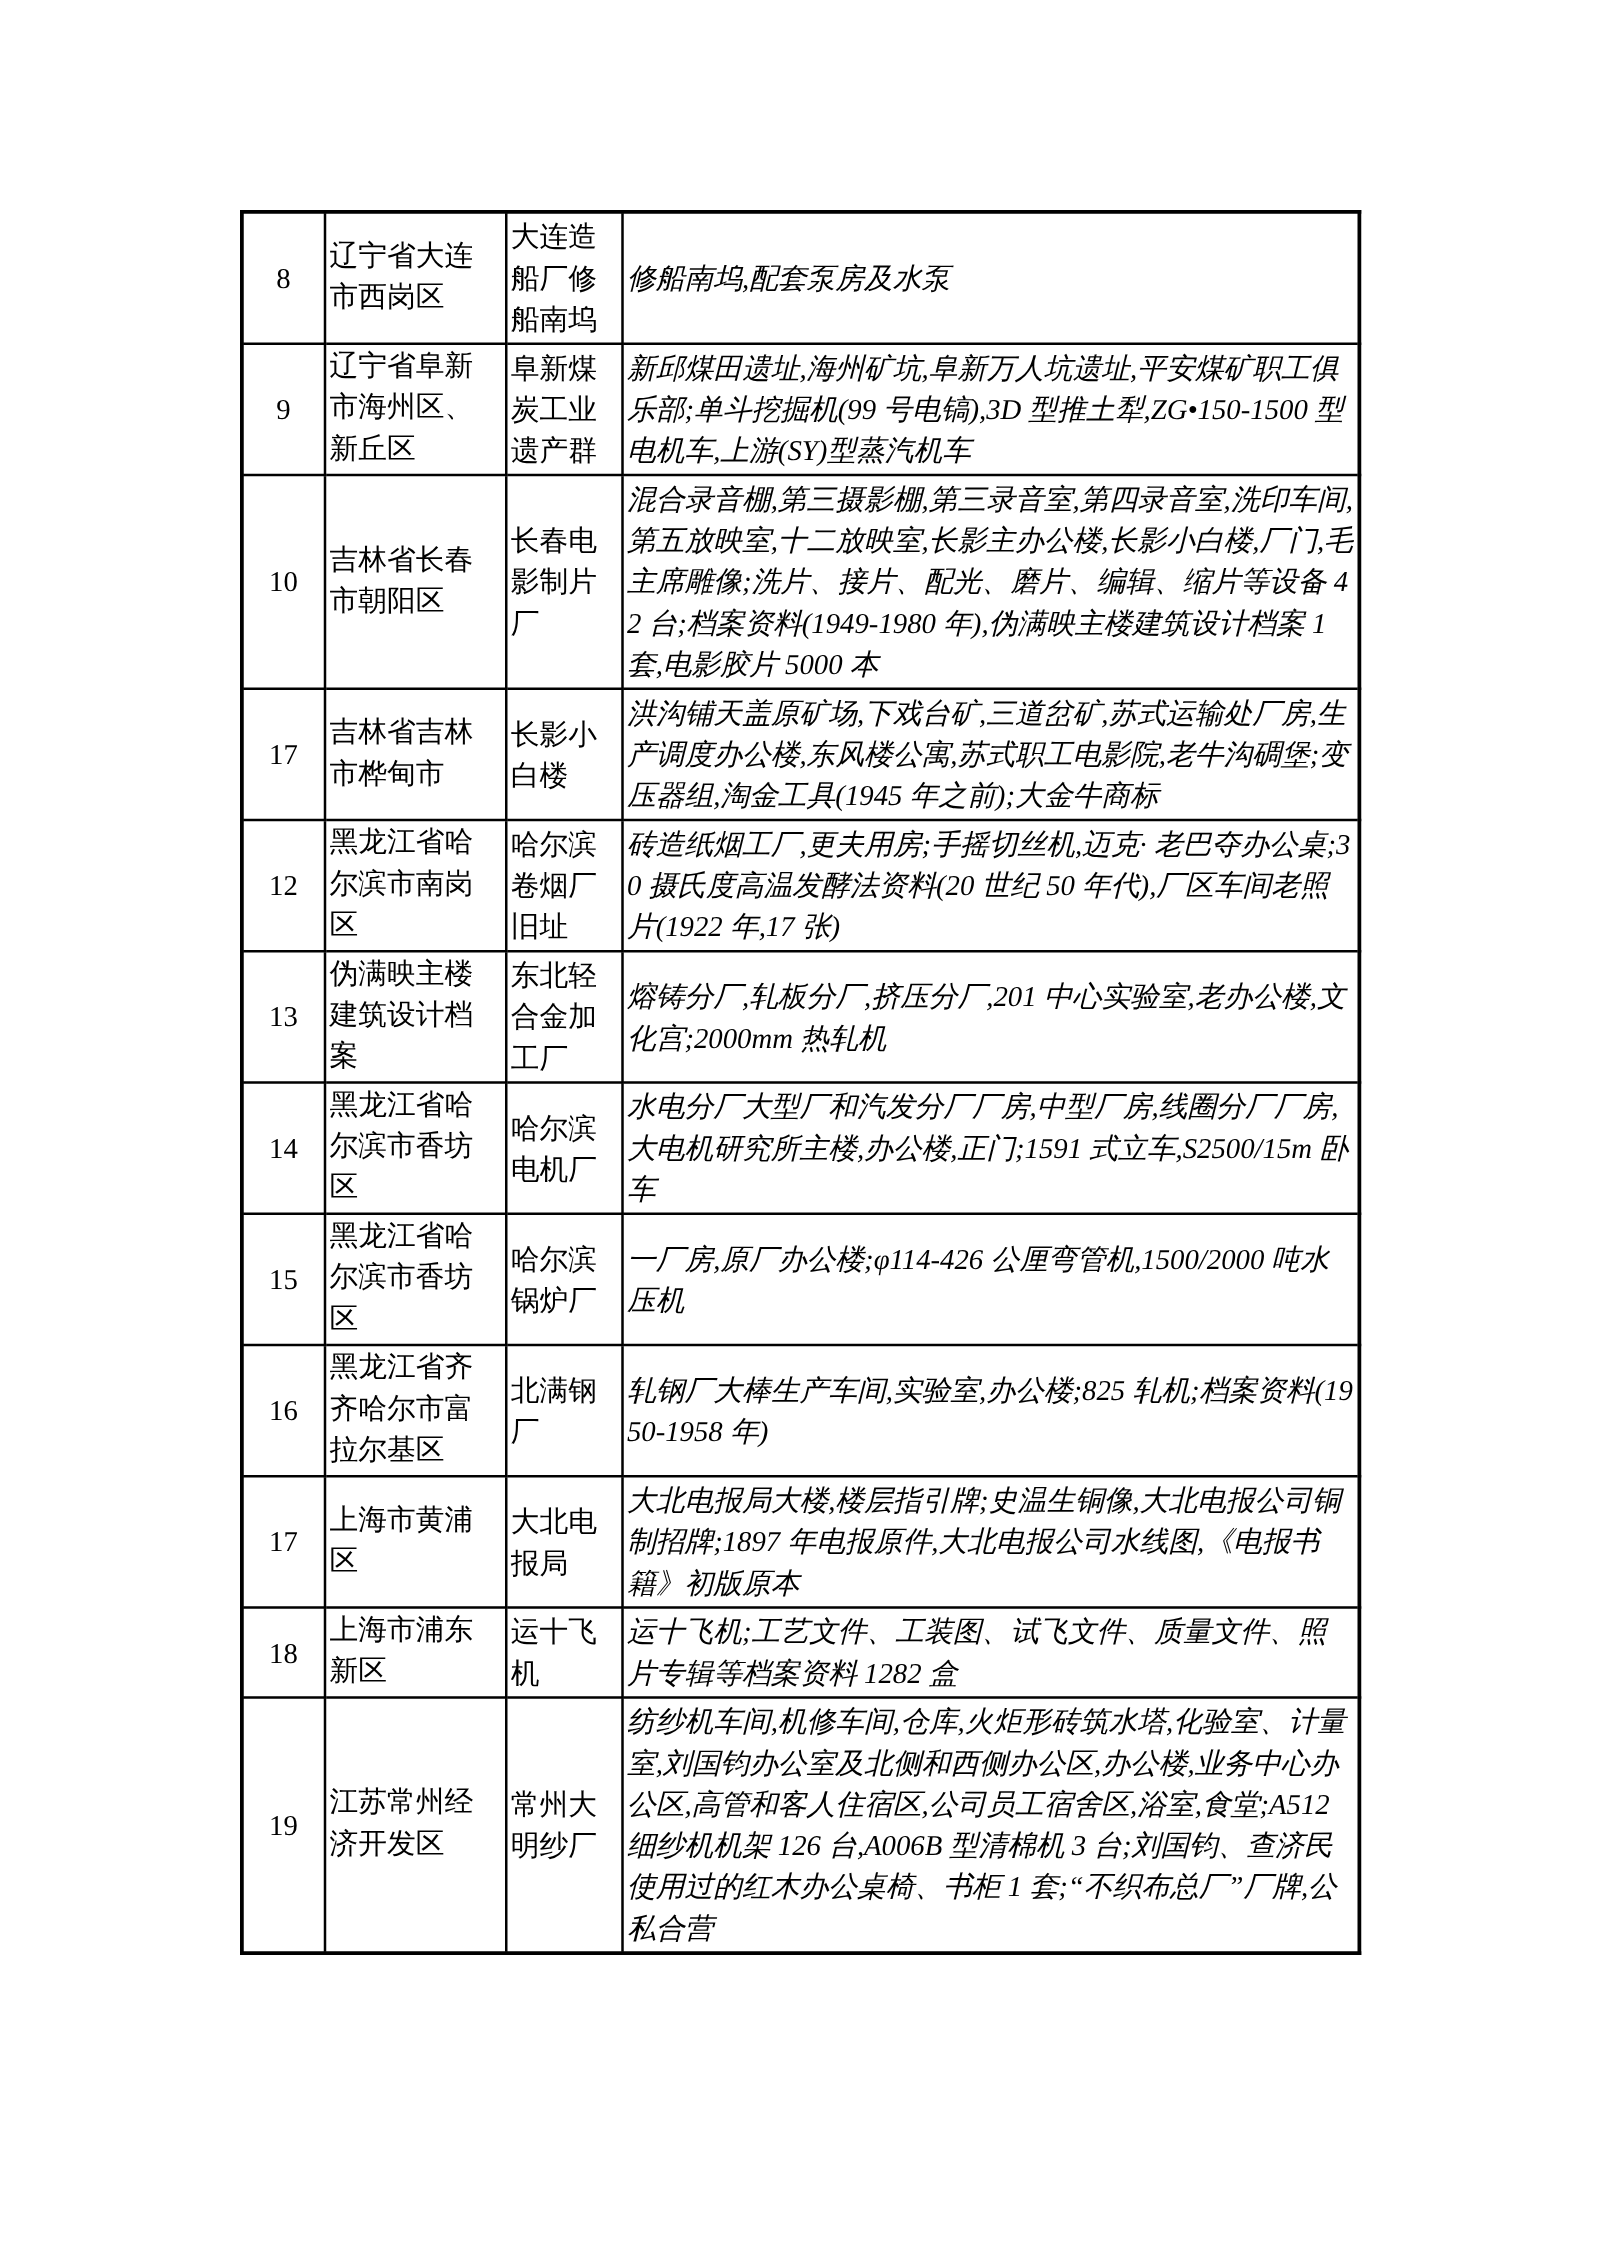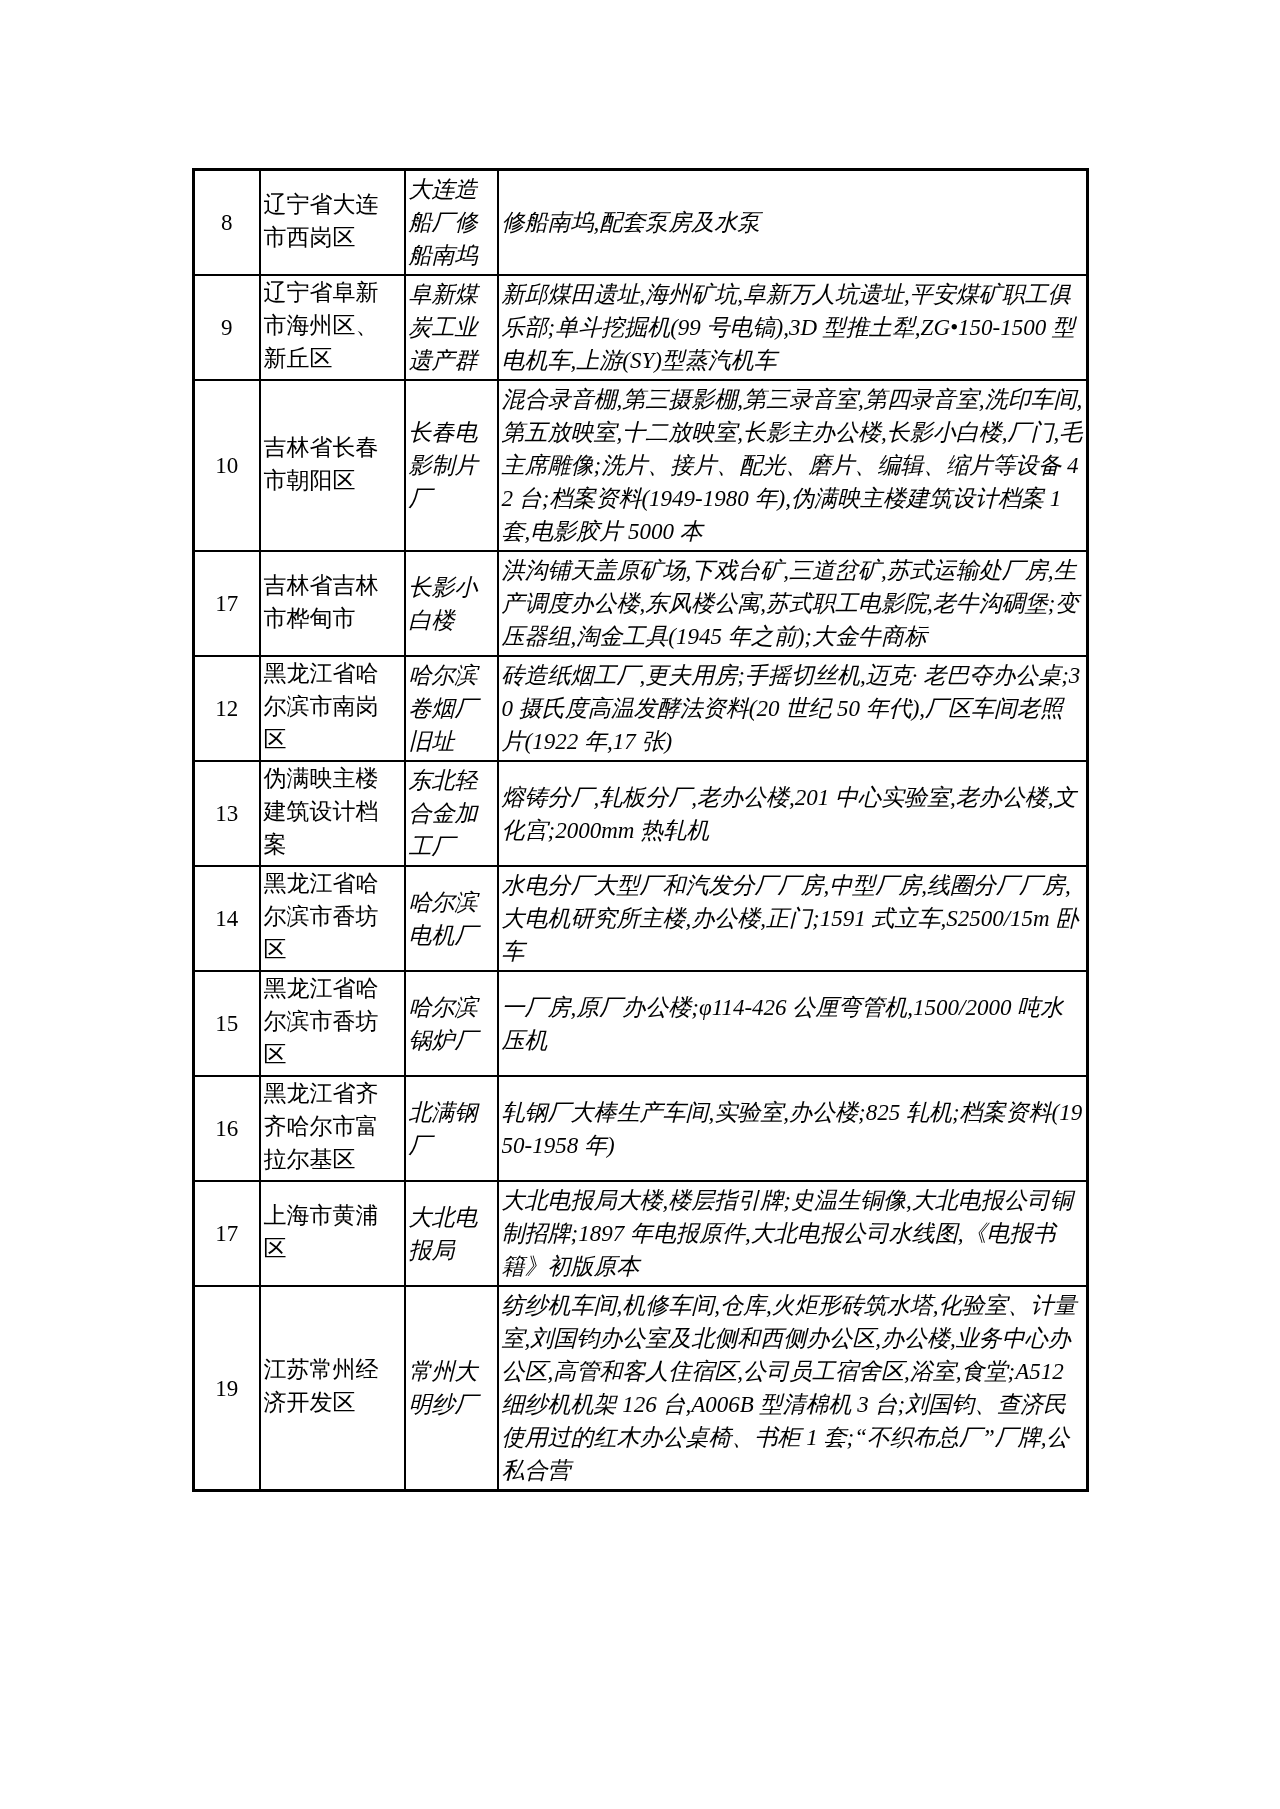--- a/index.html
+++ b/index.html
@@ -35,21 +35,20 @@
   }
   td.c-no {
     text-align: center;
   }
   td.c-region .cell-inner {
     max-width: 117px;
     font-family: Liberation Mono, monospace;
   }
   td.c-site .cell-inner {
     max-width: 71px;
-    font-style: italic;
   }
   td.c-items {
     text-align: left;
     font-style: italic;
   }
 </style>
 </head>
 <body>
 
 <div class="page">
@@ -112,21 +111,21 @@
         <td class="c-items">砖造纸烟工厂,更夫用房;手摇切丝机,迈克· 老巴夺办公桌;30 摄氏度高温发酵法资料(20 世纪 50 年代),厂区车间老照片(1922 年,17 张)</td>
       </tr>
       <tr>
         <td class="c-no">13</td>
         <td class="c-region">
             <div class="cell-inner">伪满映主楼建筑设计档案</div>
           </td>
         <td class="c-site">
             <div class="cell-inner">东北轻合金加工厂</div>
           </td>
-        <td class="c-items">熔铸分厂,轧板分厂,老办公楼,201 中心实验室,老办公楼,文化宫;2000mm 热轧机</td>
+        <td class="c-items">熔铸分厂,轧板分厂,挤压分厂,201 中心实验室,老办公楼,文化宫;2000mm 热轧机</td>
       </tr>
       <tr>
         <td class="c-no">14</td>
         <td class="c-region">
             <div class="cell-inner">黑龙江省哈尔滨市香坊区</div>
           </td>
         <td class="c-site">
             <div class="cell-inner">哈尔滨电机厂</div>
           </td>
         <td class="c-items">水电分厂大型厂和汽发分厂厂房,中型厂房,线圈分厂厂房,大电机研究所主楼,办公楼,正门;1591 式立车,S2500/15m 卧车</td>
@@ -155,20 +154,30 @@
         <td class="c-no">17</td>
         <td class="c-region">
             <div class="cell-inner">上海市黄浦区</div>
           </td>
         <td class="c-site">
             <div class="cell-inner">大北电报局</div>
           </td>
         <td class="c-items">大北电报局大楼,楼层指引牌;史温生铜像,大北电报公司铜制招牌;1897 年电报原件,大北电报公司水线图,《电报书籍》初版原本</td>
       </tr>
       <tr>
+        <td class="c-no">18</td>
+        <td class="c-region">
+            <div class="cell-inner">上海市浦东新区</div>
+          </td>
+        <td class="c-site">
+            <div class="cell-inner">运十飞机</div>
+          </td>
+        <td class="c-items">运十飞机;工艺文件、工装图、试飞文件、质量文件、照片专辑等档案资料 1282 盒</td>
+      </tr>
+      <tr>
         <td class="c-no">19</td>
         <td class="c-region">
             <div class="cell-inner">江苏常州经济开发区</div>
           </td>
         <td class="c-site">
             <div class="cell-inner">常州大明纱厂</div>
           </td>
         <td class="c-items">纺纱机车间,机修车间,仓库,火炬形砖筑水塔,化验室、计量室,刘国钧办公室及北侧和西侧办公区,办公楼,业务中心办公区,高管和客人住宿区,公司员工宿舍区,浴室,食堂;A512 细纱机机架 126 台,A006B 型清棉机 3 台;刘国钧、查济民使用过的红木办公桌椅、书柜 1 套;“不织布总厂”厂牌,公私合营</td>
       </tr>
     </tbody>

